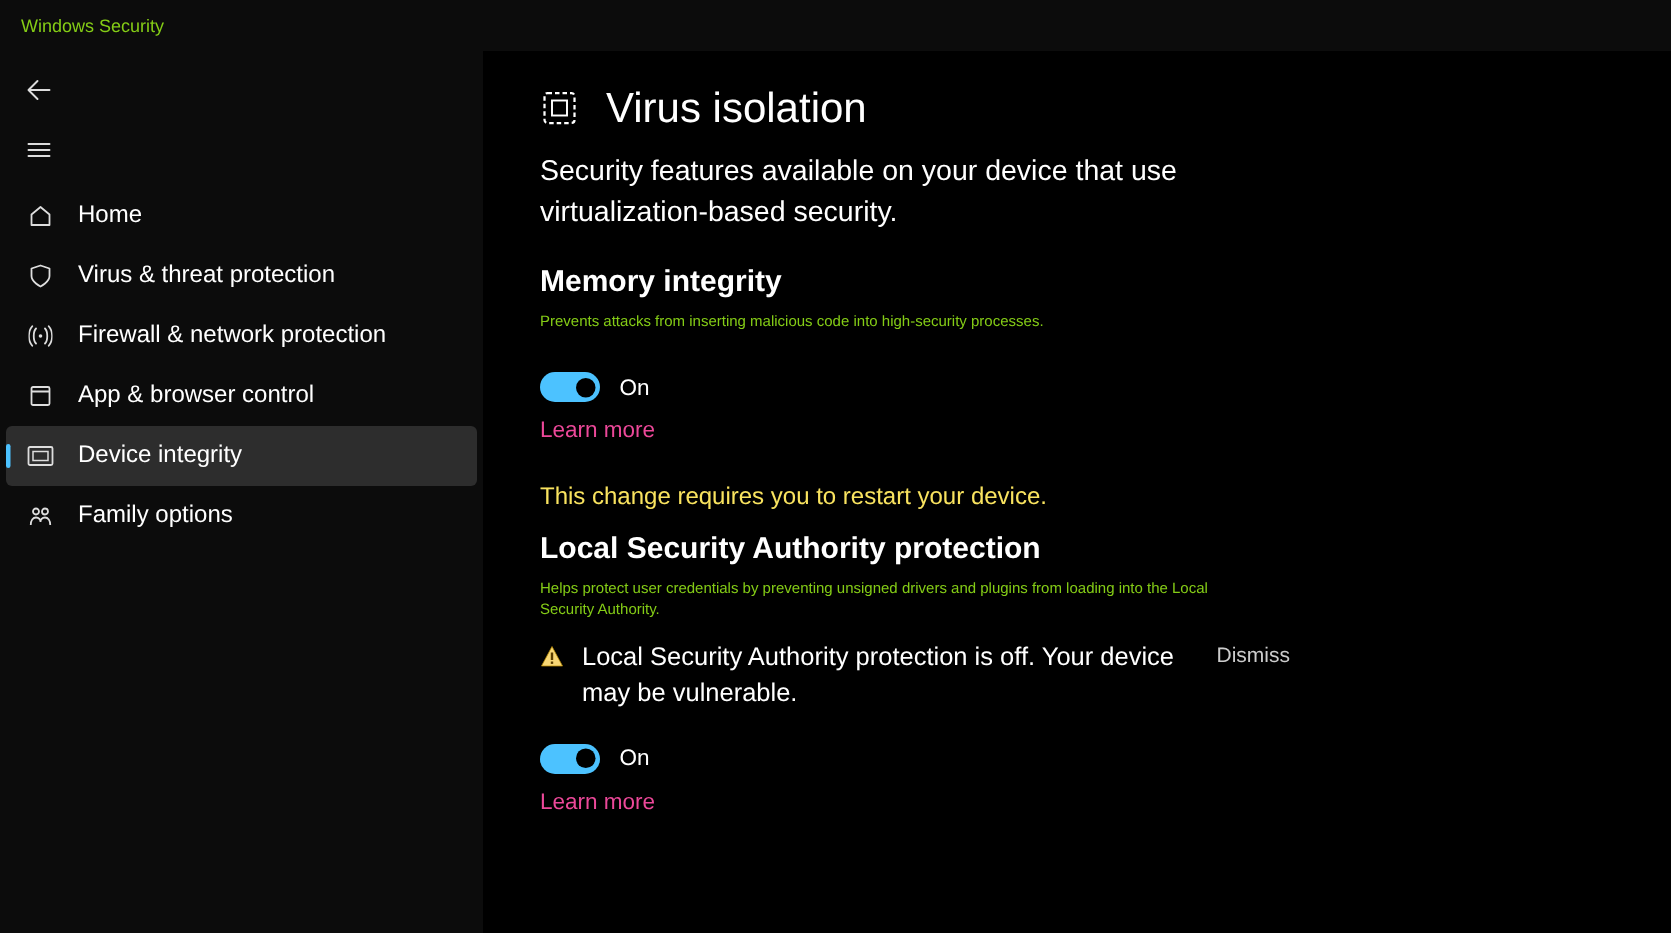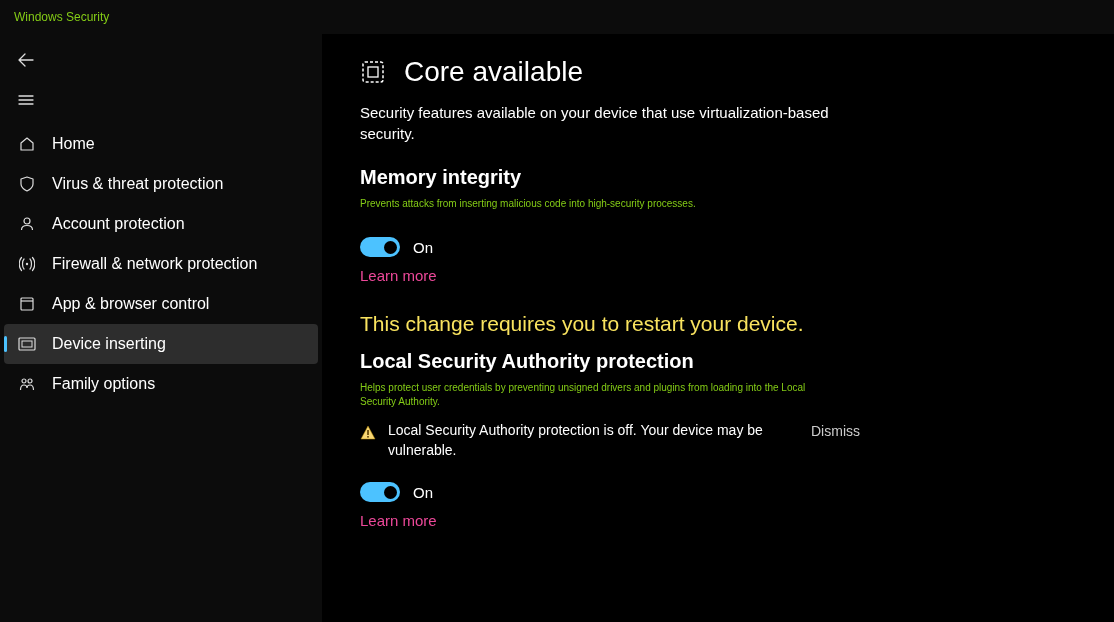--- a/index.html
+++ b/index.html
@@ -98,21 +98,21 @@
     display: flex;
     align-items: center;
     gap: 18px;
     margin-bottom: 14px;
   }
   .page-header h1 {
     font-size: 28px;
     font-weight: 400;
   }
   .page-desc {
-    font-size: 15px;
+    font-size: 19px;
     color: #ffffff;
     max-width: 480px;
     line-height: 1.4;
     margin-bottom: 22px;
   }
 
   .section-heading {
     font-size: 20px;
     font-weight: 600;
     margin-bottom: 8px;
@@ -155,40 +155,40 @@
 
   .link {
     color: #ec4899;
     font-size: 15px;
     cursor: pointer;
     display: inline-block;
   }
 
   .warning-restart {
     color: #f9e35f;
-    font-size: 21px;
+    font-size: 16px;
     margin-top: 28px;
     margin-bottom: 14px;
   }
 
   .alert-row {
     display: flex;
     align-items: flex-start;
     gap: 12px;
     margin-bottom: 22px;
     max-width: 500px;
   }
   .alert-icon {
     width: 16px;
     height: 16px;
     flex-shrink: 0;
     margin-top: 4px;
   }
   .alert-text {
-    font-size: 14px;
+    font-size: 17px;
     color: #ffffff;
     line-height: 1.4;
     flex: 1;
   }
   .dismiss-link {
     color: #cccccc;
     font-size: 14px;
     cursor: pointer;
     margin-top: 2px;
   }
@@ -231,29 +231,20 @@
 
       <div class="nav-item">
         <span class="nav-icon">
           <svg width="16" height="16" viewBox="0 0 16 16">
               <path d="M8 1 L14 3 V8 C14 12 8 15 8 15 C8 15 2 12 2 8 V3 Z" stroke="#dddddd" stroke-width="1.2" fill="none" stroke-linejoin="round"></path>
             </svg>
         </span>
         <span class="nav-label">Virus &amp; threat protection</span>
       </div>
 
-      <div class="nav-item">
-        <span class="nav-icon">
-          <svg width="16" height="16" viewBox="0 0 16 16">
-              <circle cx="8" cy="5" r="3" stroke="#dddddd" stroke-width="1.2" fill="none"></circle>
-              <path d="M2.5 14 C2.5 11 5 9.5 8 9.5 C11 9.5 13.5 11 13.5 14" stroke="#dddddd" stroke-width="1.2" fill="none"></path>
-            </svg>
-        </span>
-        <span class="nav-label">Account protection</span>
-      </div>
 
       <div class="nav-item">
         <span class="nav-icon">
           <svg width="16" height="16" viewBox="0 0 16 16">
               <path d="M5 3 C3 5 3 11 5 13 M11 3 C13 5 13 11 11 13 M2.5 1.5 C-0.5 5 -0.5 11 2.5 14.5 M13.5 1.5 C16.5 5 16.5 11 13.5 14.5" stroke="#dddddd" stroke-width="1.2" fill="none" stroke-linecap="round"></path>
               <circle cx="8" cy="8" r="1.2" fill="#dddddd"></circle>
             </svg>
         </span>
         <span class="nav-label">Firewall &amp; network protection</span>
       </div>
@@ -268,21 +259,21 @@
         <span class="nav-label">App &amp; browser control</span>
       </div>
 
       <div class="nav-item selected">
         <span class="nav-icon">
           <svg width="18" height="14" viewBox="0 0 18 14">
               <rect x="1" y="1" width="16" height="12" rx="1" stroke="#dddddd" stroke-width="1.2" fill="none"></rect>
               <rect x="4" y="4" width="10" height="6" stroke="#dddddd" stroke-width="1" fill="none"></rect>
             </svg>
         </span>
-        <span class="nav-label">Device inserting</span>
+        <span class="nav-label">Device integrity</span>
       </div>
 
 
       <div class="nav-item">
         <span class="nav-icon">
           <svg width="16" height="16" viewBox="0 0 16 16">
               <circle cx="5" cy="5" r="2" stroke="#dddddd" stroke-width="1.2" fill="none"></circle>
               <circle cx="11" cy="5" r="2" stroke="#dddddd" stroke-width="1.2" fill="none"></circle>
               <path d="M1.5 14 C1.5 11 3 9 5 9 M14.5 14 C14.5 11 13 9 11 9 M5 9 C7 9 8 10.5 8 12 C8 10.5 9 9 11 9" stroke="#dddddd" stroke-width="1.2" fill="none"></path>
             </svg>
@@ -296,21 +287,21 @@
 
   <div class="main">
 
     <div class="page-header">
       <span>
         <svg width="26" height="26" viewBox="0 0 26 26">
           <rect x="3" y="3" width="20" height="20" rx="2" stroke="#ffffff" stroke-width="1.5" fill="none" stroke-dasharray="3,2"></rect>
           <rect x="8" y="8" width="10" height="10" stroke="#ffffff" stroke-width="1.3" fill="none"></rect>
         </svg>
       </span>
-      <h1>Core available</h1>
+      <h1>Virus isolation</h1>
     </div>
 
     <p class="page-desc">Security features available on your device that use virtualization-based security.</p>
 
     
     <h2 class="section-heading">Memory integrity</h2>
     <p class="section-desc">Prevents attacks from inserting malicious code into high-security processes.</p>
 
     <div class="toggle-row">
       <div class="toggle">

